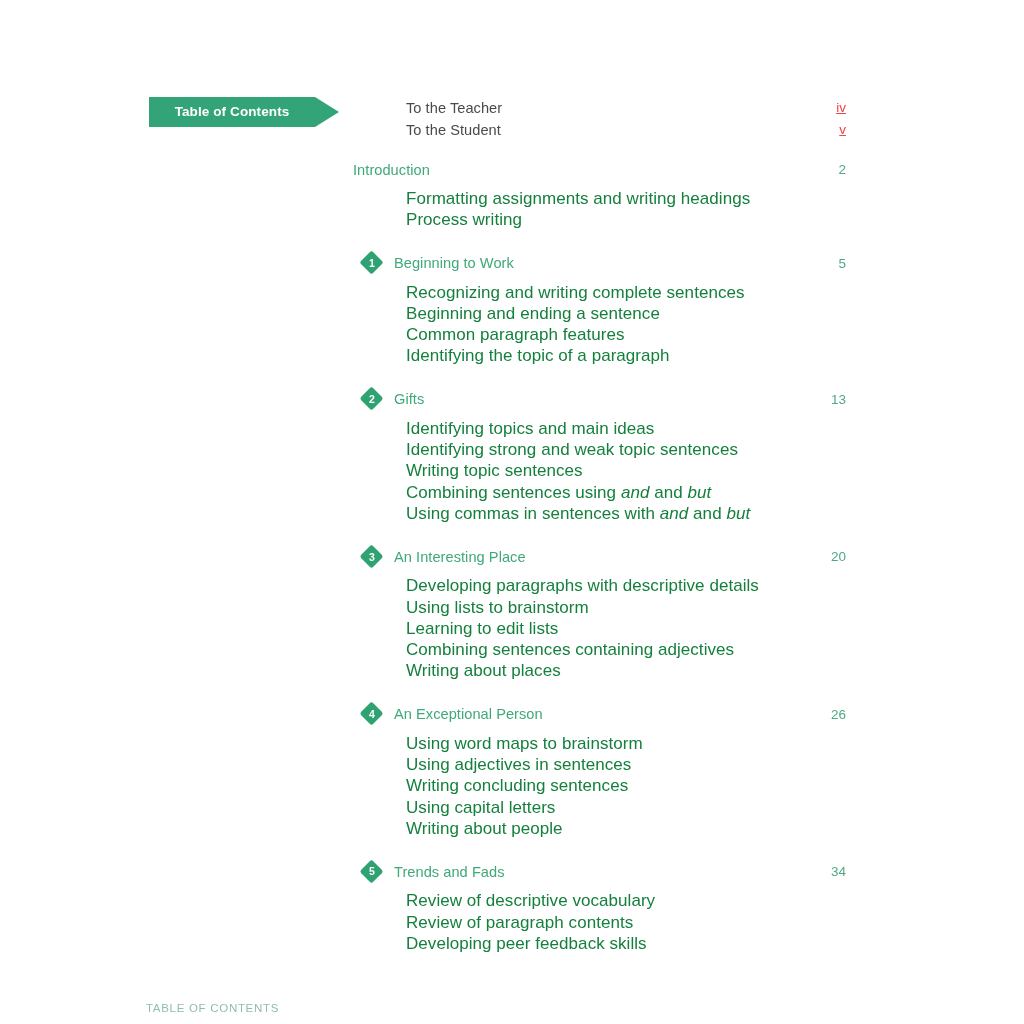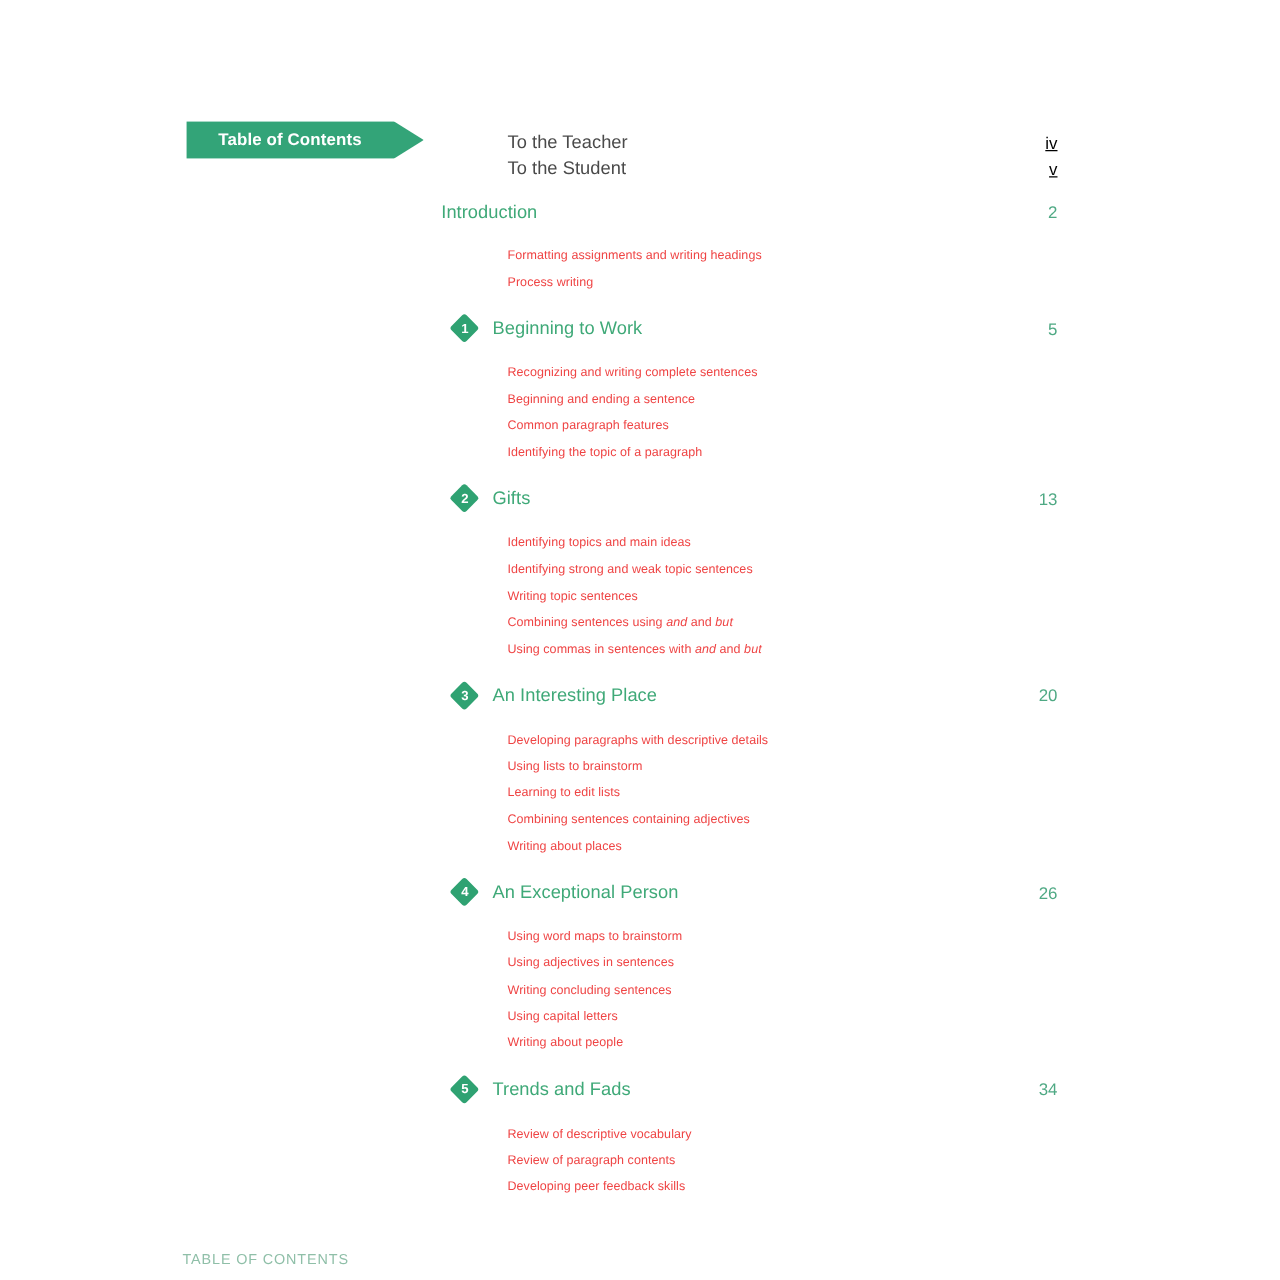--- a/index.html
+++ b/index.html
@@ -54,38 +54,38 @@
   .toc {
     position: absolute;
     left: 352px;
     top: 100px;
     width: 494px;
   }
 
   .row {
     position: relative;
     display: flex;
-    align-items: flex-end;
+    align-items: flex-start;
   }
 
   
   .row-front {
     padding-left: 54px;
     height: 21.5px;
   }
   .row-front .label {
     flex: 1 1 auto;
     font-size: 14.6px;
     color: #4a4a4a;
     letter-spacing: 0.05px;
   }
   .row-front .pageno {
     flex: 0 0 auto;
     font-size: 13.5px;
-    color: #000000;
+    color: #ef4444;
     text-align: right;
     min-width: 22px;
     text-decoration: underline;
   }
 
   
   .row-chapter {
     height: 29px;
     align-items: center;
   }
@@ -139,22 +139,22 @@
     padding-left: 1px;
   }
 
   
   .row-entry {
     padding-left: 54px;
     height: 21.3px;
   }
   .row-entry .label {
     flex: 1 1 auto;
-    font-size: 10px;
-    color: #ef4444;
+    font-size: 17px;
+    color: #15803d;
     letter-spacing: 0.05px;
   }
   .row-entry em {
     font-style: italic;
   }
 
   .gap-sm { height: 5px; }
   .gap-md { height: 12px; }
   .gap-lg { height: 17px; }
 

